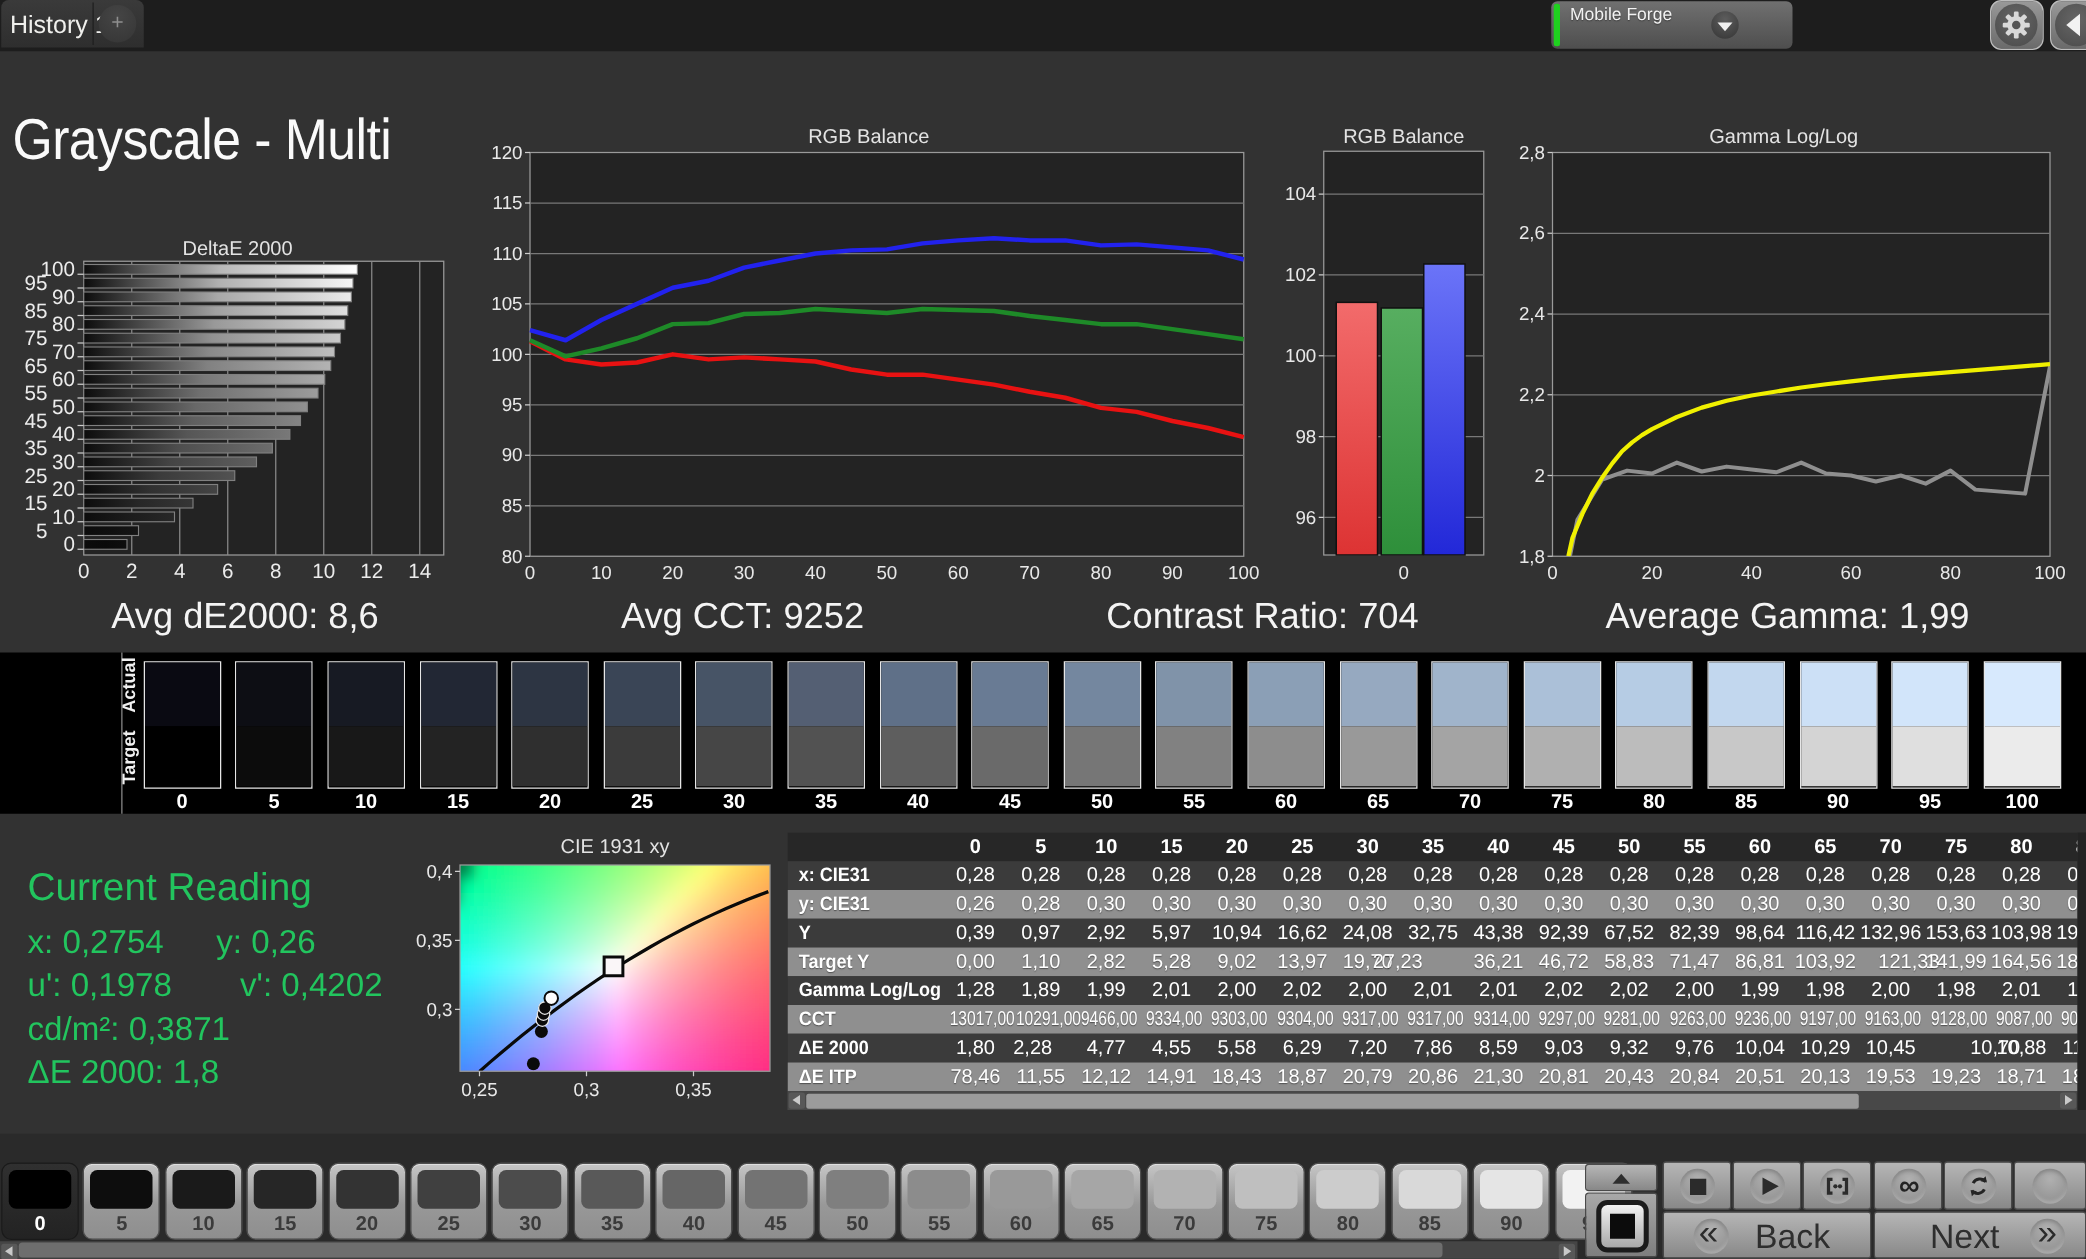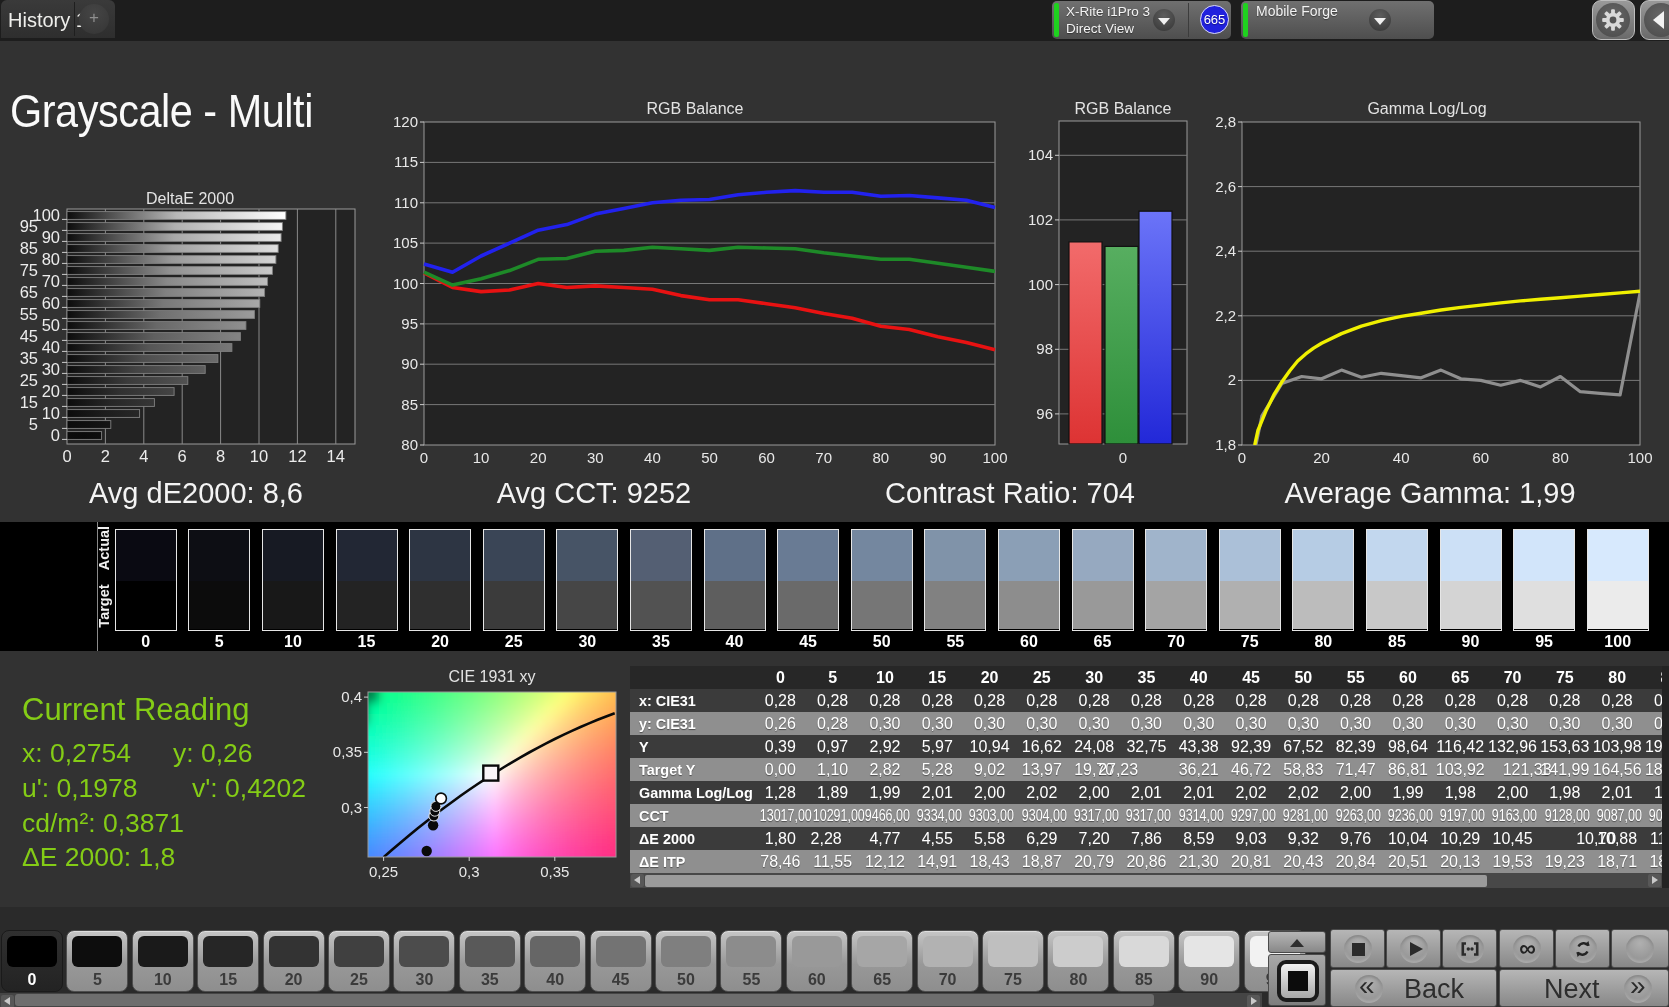--- a/index.html
+++ b/index.html
@@ -19,21 +19,21 @@
 .warr:after{content:"";position:absolute;left:5px;top:8.5px;border-left:6px solid transparent;border-right:6px solid transparent;border-top:7px solid #f0f0f0}
 
 .sum{position:absolute;top:477px;color:#f4f4f4;font-size:29px;transform:translateX(-50%);white-space:nowrap}
 
 #strip{position:absolute;left:0;top:522px;width:1669px;height:129px;background:#000}
 .sw{position:absolute;top:7px;width:62px;height:102px;border:1.4px solid #e6e6e6}
 .swt{height:50.5px}.swb{height:48.7px}
 .swl{position:absolute;top:111px;width:62px;text-align:center;color:#fff;font-size:16px;font-weight:bold}
 .rot{position:absolute;width:60px;text-align:center;color:#f0f0f0;font-size:14.5px;font-weight:bold;transform:rotate(-90deg);white-space:nowrap}
 
-.cr{position:absolute;color:#84cc16;white-space:nowrap}
+.cr{position:absolute;color:#22c55e;white-space:nowrap}
 
 #tbl{position:absolute;left:630px;top:666px;width:1032px;height:222px;overflow:hidden}
 .tr{position:relative;width:1040px;height:23px;overflow:hidden}
 .th{background:#272727}
 .trd{background:#3b3b3b}
 .trl{background:#8f8f8f}
 .tc{position:absolute;top:0;height:23px;text-align:center;line-height:23px;color:#fff;font-size:16px}
 .trl .tc,.trl .tl{text-shadow:0 1px 1px rgba(0,0,0,.45)}
 .cct .tc{transform:scaleX(.78)}
 .th .tc{font-weight:bold}
@@ -57,28 +57,20 @@
 .icirc{position:absolute;border-radius:50%;background:radial-gradient(circle at 50% 30%,#b0b0b0,#8a8a8a);box-shadow:inset 0 -2px 3px rgba(255,255,255,.25), inset 0 2px 3px rgba(0,0,0,.18)}
 .bn{font-size:27px;color:#2e2e2e;text-align:center}
 </style></head>
 <body>
 <div id="topbar">
   <div id="tab">
       <span style="position:absolute;left:7px;top:9px;font-size:20px">History 1</span>
       <div class="sep"></div>
       <div class="plus">+</div>
     </div>
-  <div class="wdg" style="left:1052px;width:179px">
-    <div class="wstripe" style="background:#1fd11f"></div>
-    <span style="position:absolute;left:14px;top:3px;font-size:13.5px">X-Rite i1Pro 3</span>
-    <span style="position:absolute;left:14px;top:20px;font-size:13.5px">Direct View</span>
-    <div class="warr" style="left:101px;top:8px"></div>
-    <div style="position:absolute;left:136px;top:2px;width:1px;height:34px;background:#3c3c3c"></div>
-    <div style="position:absolute;left:148px;top:4px;width:29px;height:29px;border-radius:50%;background:#2020dd;border:1.5px solid #dcdcf8;color:#fff;font-size:13px;text-align:center;line-height:28px">665</div>
-  </div>
   <div class="wdg" style="left:1241px;width:193px">
     <div class="wstripe" style="background:#1fd11f"></div>
     <span style="position:absolute;left:15px;top:2px">Mobile Forge</span>
     <div class="warr" style="left:128px;top:8px"></div>
   </div>
   <div class="wdg" style="left:1592px;top:0;height:40px;width:43px;background:linear-gradient(#999999,#6a6a6a);border:1.5px solid #bdbdbd;border-radius:9px">
     <div style="position:absolute;left:3px;top:2px;width:34px;height:34px;border-radius:50%;background:radial-gradient(circle at 50% 38%,#666666,#4a4a4a)"></div>
     <svg style="position:absolute;left:3px;top:2px" width="34" height="34" viewBox="0 0 34 34">
         <g fill="#d9d9d9">
           <circle cx="17" cy="17" r="7.2"></circle>

